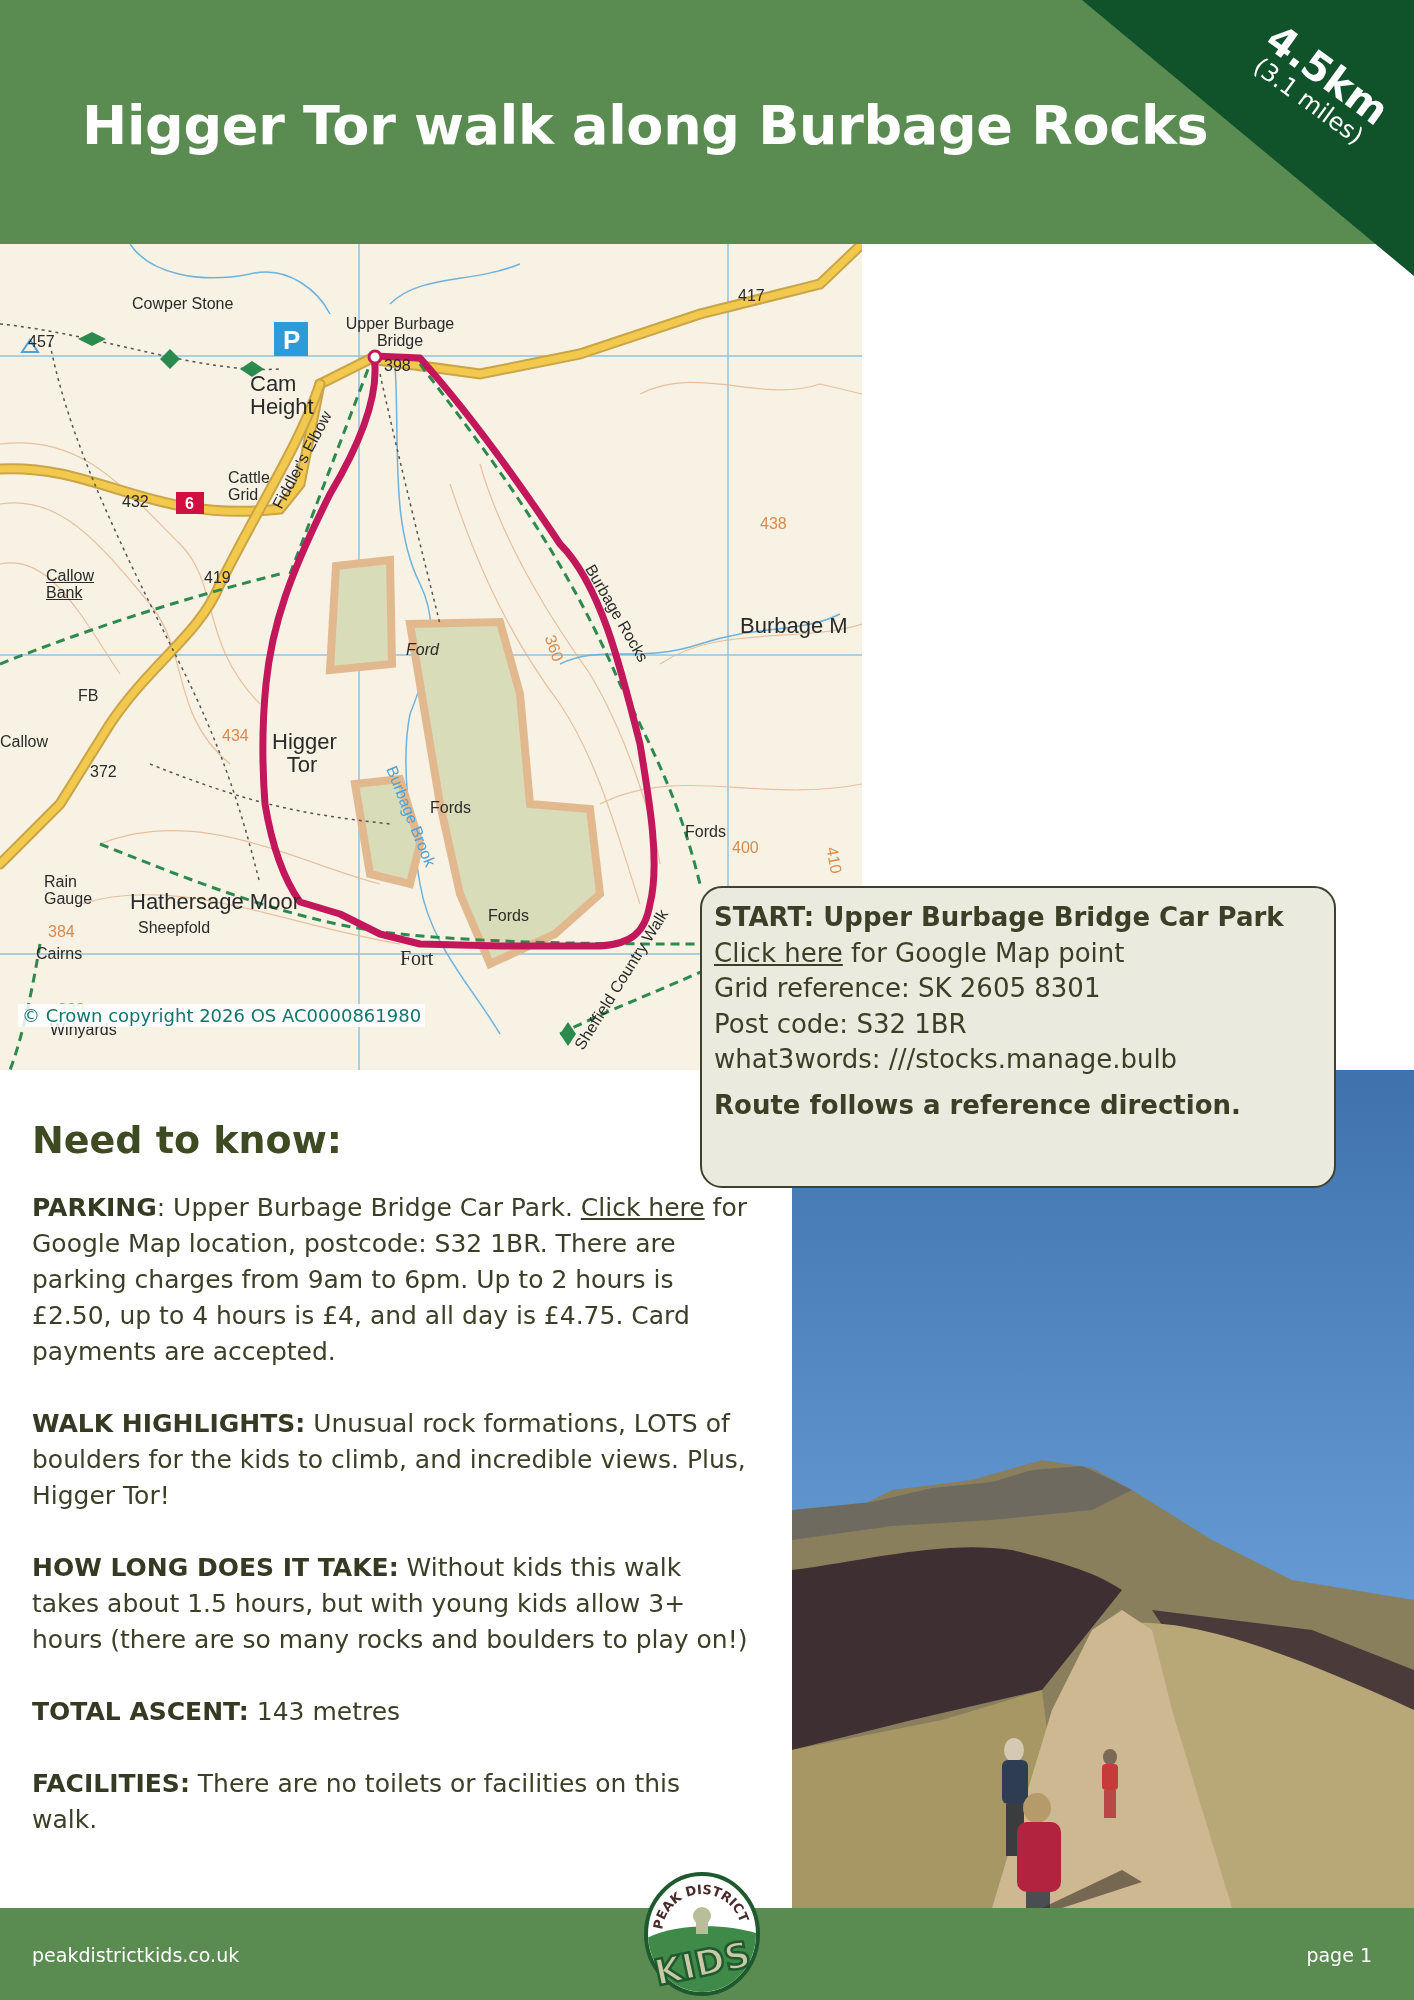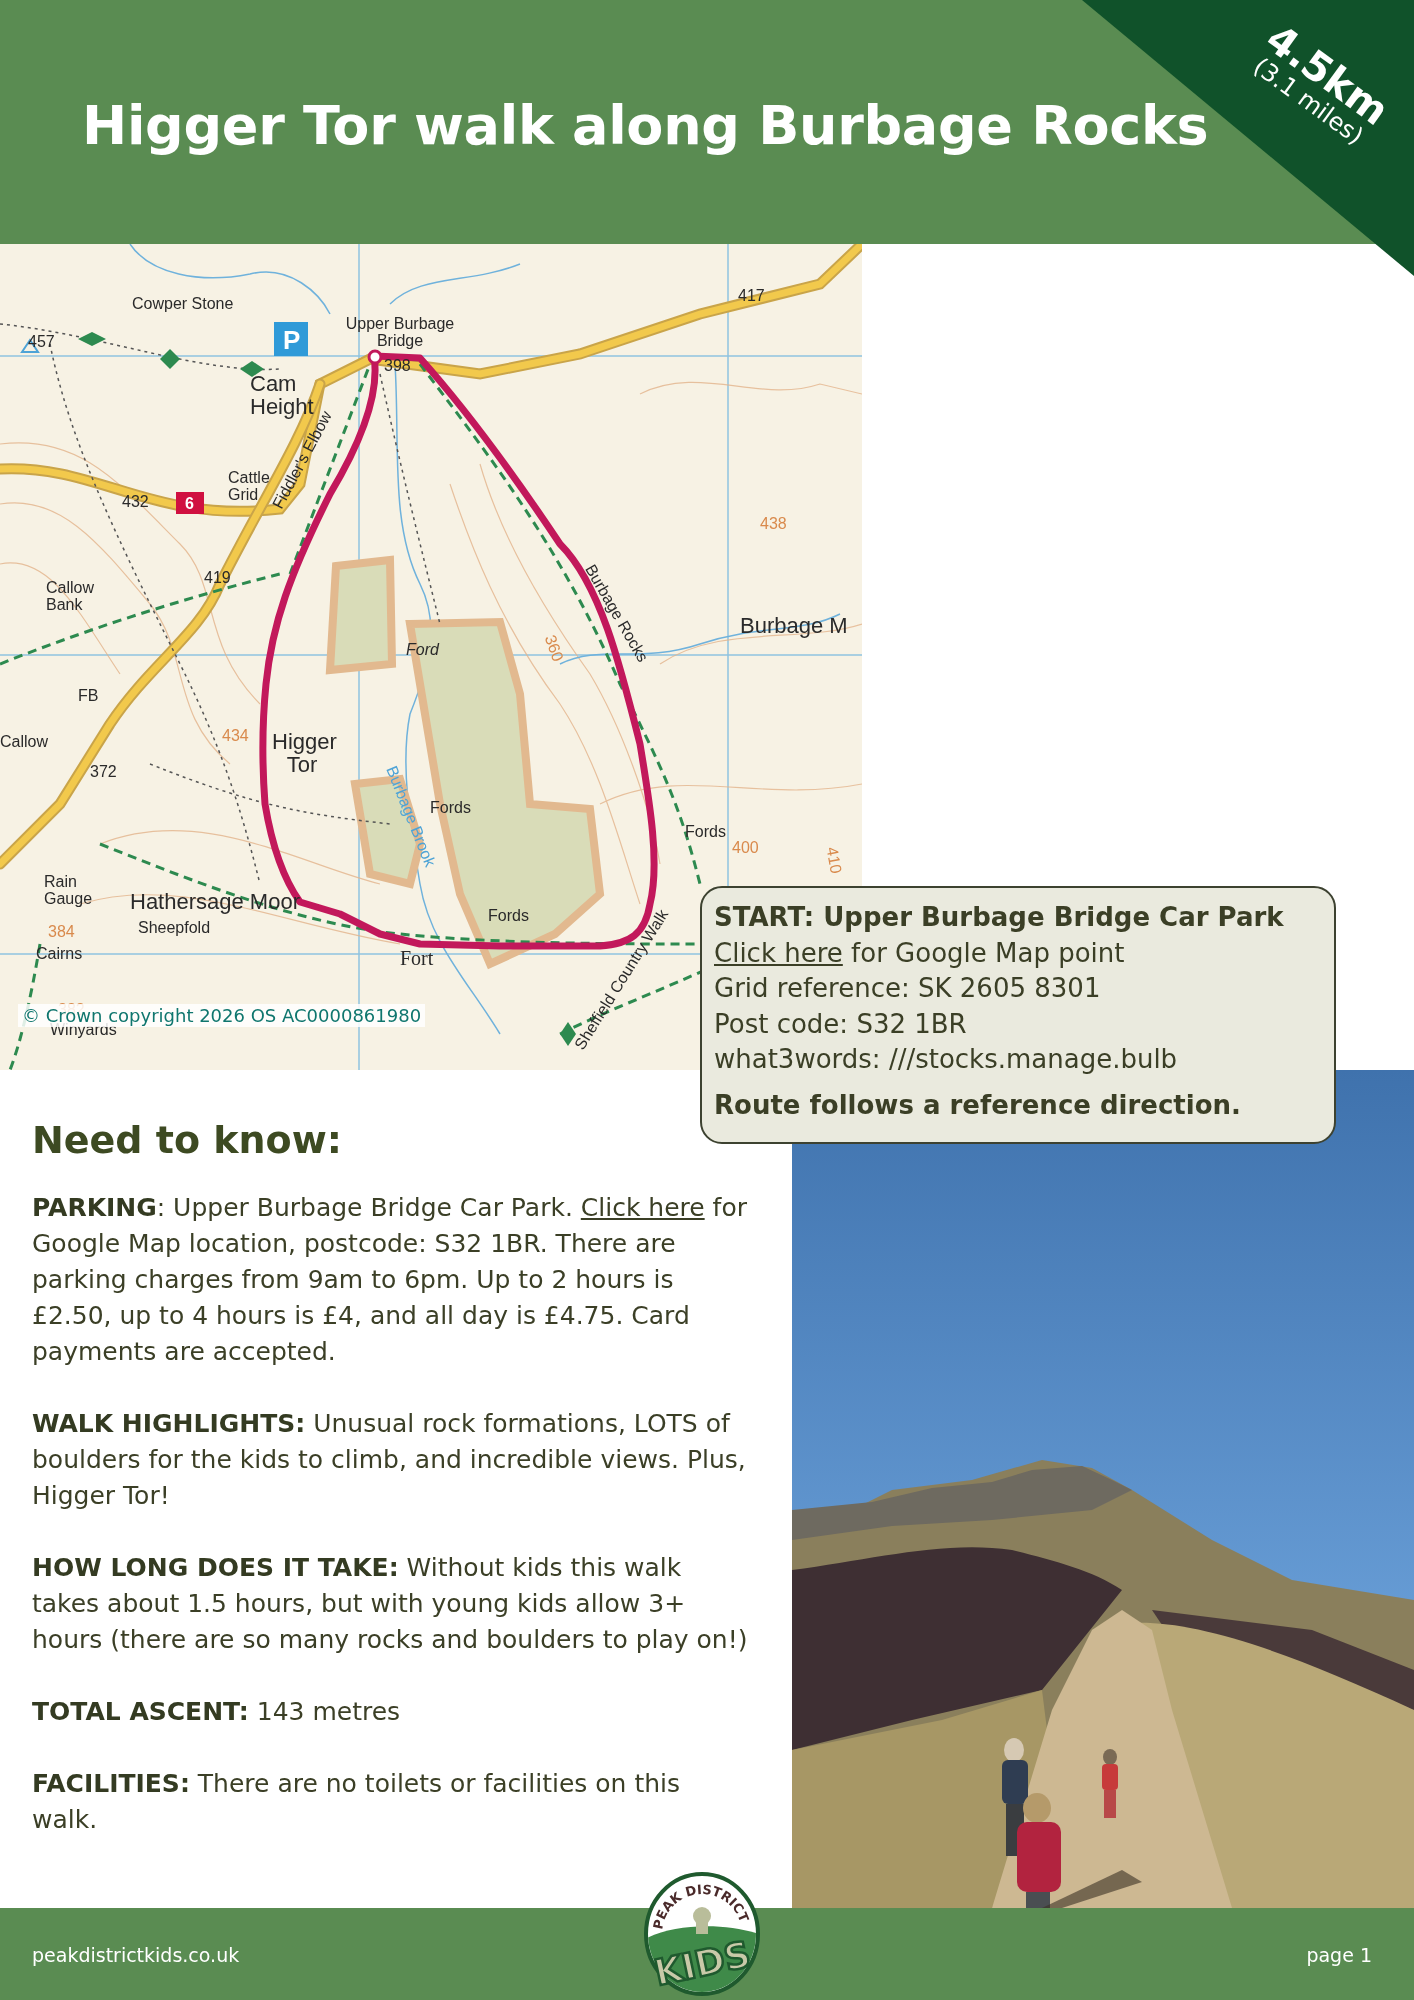--- a/index.html
+++ b/index.html
@@ -21,21 +21,21 @@
     .map-label.big { font-size: 22px; }
     .map-label.orange { color: #d98a4c; }
     .map-label.blue { color: #4ea3d6; }
     .copyright { position: absolute; left: 18px; top: 1004px; font-size: 18px; background: rgba(255,255,255,0.85); padding: 1px 4px; color: #0f766e; font-family: "DejaVu Sans", sans-serif; }
 
     
     .intro { position: absolute; left: 897px; top: 300px; width: 500px; font-size: 26.5px; line-height: 37.5px; color: #3b3f26; font-family: "DejaVu Sans", sans-serif; font-weight: 300; }
     .intro p { margin-bottom: 37px; }
 
     
-    .start-box { position: absolute; left: 700px; top: 886px; width: 636px; height: 258px; background: #eaeade; border: 2px solid #3d4230; border-radius: 22px; padding: 12px 10px 0 12px; font-size: 26px; line-height: 35.5px; color: #3b3f26; font-family: "DejaVu Sans", sans-serif; z-index: 5; }
+    .start-box { position: absolute; left: 700px; top: 886px; width: 636px; height: 302px; background: #eaeade; border: 2px solid #3d4230; border-radius: 22px; padding: 12px 10px 0 12px; font-size: 26px; line-height: 35.5px; color: #3b3f26; font-family: "DejaVu Sans", sans-serif; z-index: 5; }
     .start-box .bold { font-weight: 700; }
     .start-box .link { text-decoration: underline; color: #3b3f26; cursor: pointer; }
     .start-box .dir { margin-top: 10px; font-weight: 700; }
 
     
     .photo { position: absolute; left: 792px; top: 1070px; width: 622px; height: 838px; overflow: hidden; }
     .photo svg { display: block; }
 
     
     .ntk-title { position: absolute; left: 32px; top: 1118px; font-size: 38px; font-weight: 700; color: #3d4a22; font-family: "DejaVu Sans", sans-serif; }
@@ -140,21 +140,21 @@
 
     <path d="M374,112 L420,114 C470,170 520,240 560,300 C600,340 620,420 640,500 C650,560 660,620 650,660 C645,690 630,700 600,702 L500,702 L420,700 L380,690 L340,670 L300,658 C280,630 270,590 265,560 C262,520 262,480 266,440 C272,380 290,330 330,250 C360,200 380,150 374,112 Z" fill="none" stroke="#c2185b" stroke-width="7" stroke-linejoin="round"></path>
     <circle cx="375" cy="113" r="6" fill="#ffffff" stroke="#c2185b" stroke-width="3"></circle>
   </svg>
 
   <div class="map-label" style="left:132px;top:52px;">Cowper Stone</div>
   <div class="map-label" style="left:340px;top:72px;width:120px;text-align:center;">Upper Burbage Bridge</div>
   <div class="map-label big" style="left:250px;top:128px;width:60px;">Cam Height</div>
   <div class="map-label" style="left:228px;top:226px;width:50px;">Cattle Grid</div>
   <div class="map-label" style="left:270px;top:260px;transform:rotate(-62deg);transform-origin:left top;">Fiddler's Elbow</div>
-  <div class="map-label" style="left:46px;top:336px;width:60px;">Callow Bank</div>
+  <div class="map-label" style="left:46px;top:324px;width:60px;text-decoration:underline;">Callow Bank</div>
   <div class="map-label" style="left:0px;top:490px;">Callow</div>
   <div class="map-label" style="left:78px;top:444px;">FB</div>
   <div class="map-label big" style="left:272px;top:486px;width:60px;text-align:center;">Higger Tor</div>
   <div class="map-label big" style="left:130px;top:646px;">Hathersage Moor</div>
   <div class="map-label" style="left:44px;top:630px;width:50px;">Rain Gauge</div>
   <div class="map-label" style="left:138px;top:676px;">Sheepfold</div>
   <div class="map-label" style="left:36px;top:702px;">Cairns</div>
   <div class="map-label" style="left:50px;top:778px;">Winyards</div>
   <div class="map-label" style="left:406px;top:398px;font-style:italic;">Ford</div>
   <div class="map-label" style="left:430px;top:556px;">Fords</div>

